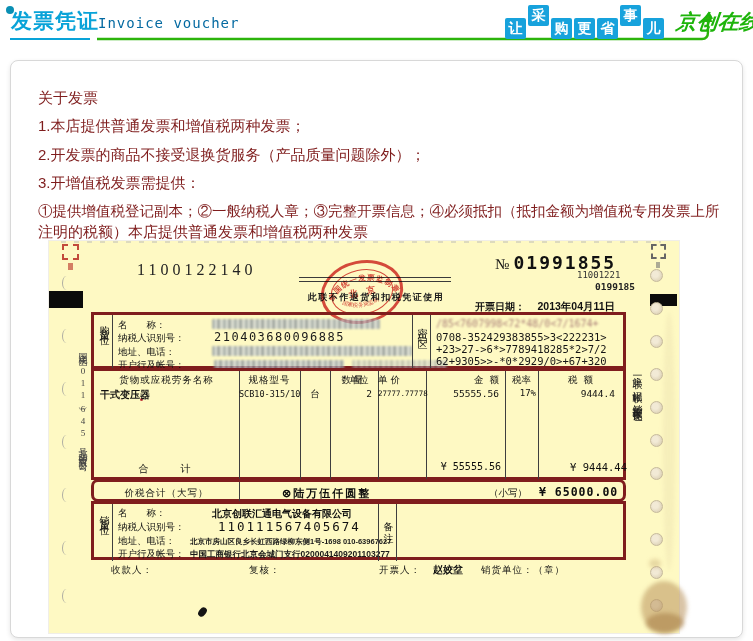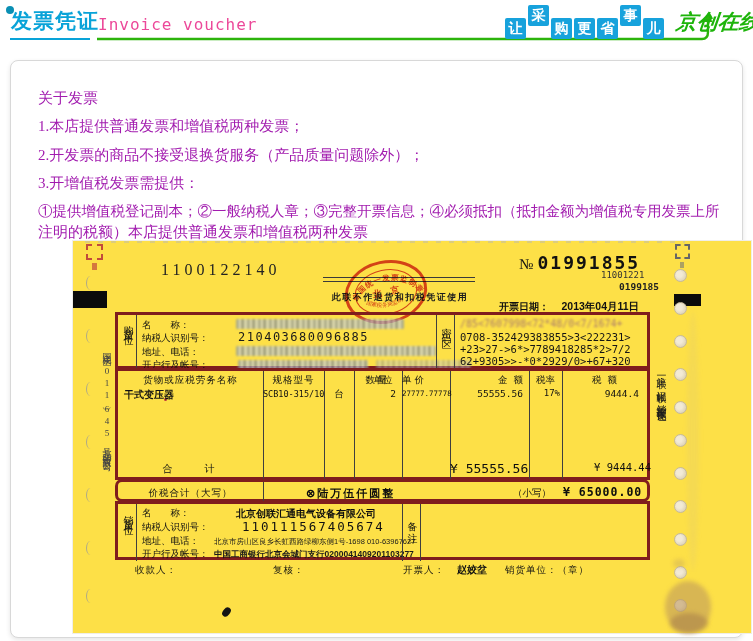--- a/index.html
+++ b/index.html
@@ -5,33 +5,33 @@
   html,body{margin:0;padding:0;background:#ffffff;}
   #page{position:relative;width:753px;height:641px;background:#fff;overflow:hidden;
         font-family:"Liberation Sans",sans-serif;color:#333;}
   .abs{position:absolute;}
   .n{white-space:nowrap;}
 
   
   #hdr-dot{left:6px;top:6px;width:8px;height:8px;border-radius:50%;background:#0a8fb4;}
   #hdr-zh{left:11px;top:7px;font-size:21px;font-weight:bold;color:#09a3d8;letter-spacing:1px;}
   #hdr-zh-ul{left:10px;top:38px;width:80px;height:2px;background:#09a3d8;}
-  #hdr-en{left:98px;top:15px;font-size:16px;color:#ec4899;font-family:"DejaVu Sans Mono",monospace;letter-spacing:1px;}
+  #hdr-en{left:98px;top:15px;font-size:14px;color:#0369a1;font-family:"DejaVu Sans Mono",monospace;letter-spacing:1px;}
   .tagbox{width:21px;height:21px;background:#17a2dc;border-radius:2px;color:#fff;
           font-size:14px;font-weight:bold;text-align:center;line-height:21px;}
   #brand{left:676px;top:8px;font-size:21px;font-weight:bold;font-style:italic;color:#1db40a;
          font-family:"Liberation Serif",serif;transform:skewX(-6deg);letter-spacing:0px;}
 
   
   #card{left:10px;top:60px;width:731px;height:576px;background:#fff;border:1px solid #d8d8d8;
         border-radius:8px;box-shadow:0 2px 5px rgba(0,0,0,.10);}
-  .about-line{left:38px;font-size:15px;color:#a21caf;white-space:nowrap;font-family:Liberation Serif, serif;}
+  .about-line{left:38px;font-size:15px;color:#7f1d1d;white-space:nowrap;}
 
   
-  #scan{left:72px;top:240px;width:630px;height:392px;background:#fde047;border:1px solid #f0eee8;padding-left:48px;}
+  #scan{left:48px;top:240px;width:630px;height:392px;background:#fef9c3;border:1px solid #f0eee8;}
   #scan .serif{font-family:"Liberation Serif",serif;}
   #scan .mono{font-family:"DejaVu Sans Mono",monospace;}
   .box{border:3px solid #7f1d1d;box-sizing:border-box;}
   .vline{position:absolute;top:0;width:1px;background:#3f3f3f;}
   .vtext{writing-mode:vertical-rl;text-orientation:upright;}
   .lbl{font-family:"Liberation Serif",serif;font-size:9.5px;color:#111;}
   .redact{background:repeating-linear-gradient(90deg,#8f9aa6 0 3px,#d8dde2 3px 5px,#7e8894 5px 8px,#cdd3d8 8px 11px);
           filter:blur(1.3px);opacity:.7;border-radius:1px;height:10px;}
   .blurline{filter:blur(.8px);color:#a07070;opacity:.9;}
   .hole{position:absolute;left:601px;width:13px;height:13px;border-radius:50%;
@@ -184,42 +184,42 @@
       <div class="abs n" style="left:6px;top:17px;font-size:10px;font-weight:bold;color:#111;">干式变压器</div>
       <div class="abs n mono" style="left:145px;top:18px;width:61px;text-align:center;font-size:8.5px;color:#111;">SCB10-315/10</div>
       <div class="abs n" style="left:206px;top:17px;width:30px;text-align:center;font-size:9.5px;color:#111;">台</div>
       <div class="abs n mono" style="left:236px;top:17px;width:42px;text-align:right;font-size:9.5px;color:#111;">2</div>
       <div class="abs n mono" style="left:284px;top:18px;width:47px;text-align:right;font-size:7.5px;color:#111;">27777.77778</div>
       <div class="abs n mono" style="left:332px;top:17px;width:73px;text-align:right;font-size:9.5px;color:#111;">55555.56</div>
       <div class="abs n mono" style="left:411px;top:17px;width:31px;text-align:right;font-size:9px;color:#111;">17%</div>
       <div class="abs n mono" style="left:444px;top:17px;width:77px;text-align:right;font-size:9.5px;color:#111;">9444.4</div>
 
       <div class="abs lbl n" style="left:0;top:91px;width:145px;text-align:center;letter-spacing:4px;font-size:10px;">合　　计</div>
-      <div class="abs n mono" style="left:332px;top:90px;width:75px;text-align:right;font-size:13px;color:#0e0e0e;">¥ 55555.56</div>
+      <div class="abs n mono" style="left:332px;top:90px;width:75px;text-align:right;font-size:10px;color:#0e0e0e;">¥ 55555.56</div>
       <div class="abs n mono" style="left:444px;top:90px;width:89px;text-align:right;font-size:10.5px;color:#0e0e0e;">¥ 9444.44</div>
     </div>
 
     <div class="abs box" style="left:42px;top:238px;width:535px;height:23px;border-radius:7px;">
       <div class="vline" style="left:145px;height:21px;"></div>
       <div class="abs lbl n" style="left:0;top:5px;width:145px;text-align:center;letter-spacing:1px;">价税合计（大写）</div>
       <div class="abs n serif" style="left:188px;top:4px;font-size:11px;font-weight:bold;letter-spacing:2px;color:#0e0e0e;">⊗陆万伍仟圆整</div>
       <div class="abs lbl n" style="left:395px;top:5px;">（小写）</div>
       <div class="abs n mono" style="left:445px;top:3px;font-size:11.5px;font-weight:bold;letter-spacing:1px;color:#0e0e0e;">¥ 65000.00</div>
     </div>
 
     <div class="abs box" style="left:42px;top:260px;width:535px;height:59px;">
       <div class="vline" style="left:18px;height:57px;"></div>
       <div class="abs vtext lbl" style="left:3px;top:4px;height:50px;font-size:10px;letter-spacing:3px;">销货单位</div>
       <div class="abs lbl n" style="left:24px;top:3px;">名　　称：</div>
       <div class="abs lbl n" style="left:24px;top:17px;">纳税人识别号：</div>
       <div class="abs lbl n" style="left:24px;top:31px;">地址、电话：</div>
       <div class="abs lbl n" style="left:24px;top:44px;">开户行及帐号：</div>
       <div class="abs n" style="left:118px;top:3px;font-size:10px;font-weight:bold;color:#0e0e0e;">北京创联汇通电气设备有限公司</div>
       <div class="abs n mono" style="left:124px;top:15px;font-size:12.5px;letter-spacing:2px;color:#111;">110111567405674</div>
-      <div class="abs n" style="left:96px;top:33px;font-size:7.5px;font-weight:normal;color:#1a1a1a;">北京市房山区良乡长虹西路绿柳东侧1号-1698 010-63967627</div>
+      <div class="abs n" style="left:96px;top:33px;font-size:7.5px;font-weight:bold;color:#1a1a1a;">北京市房山区良乡长虹西路绿柳东侧1号-1698 010-63967627</div>
       <div class="abs n" style="left:96px;top:45px;font-size:8.5px;font-weight:bold;color:#1a1a1a;">中国工商银行北京会城门支行0200041409201103277</div>
       <div class="vline" style="left:284px;height:57px;"></div>
       <div class="vline" style="left:302px;height:57px;"></div>
       <div class="abs vtext lbl" style="left:287px;top:9px;height:40px;font-size:10px;letter-spacing:12px;">备注</div>
     </div>
 
     <div class="abs lbl n" style="left:62px;top:323px;letter-spacing:1px;">收款人：</div>
     <div class="abs lbl n" style="left:200px;top:323px;letter-spacing:1px;">复核：</div>
     <div class="abs lbl n" style="left:330px;top:323px;letter-spacing:1px;">开票人：</div>
     <div class="abs n" style="left:384px;top:322px;font-size:10px;font-weight:bold;color:#111;">赵姣坌</div>

